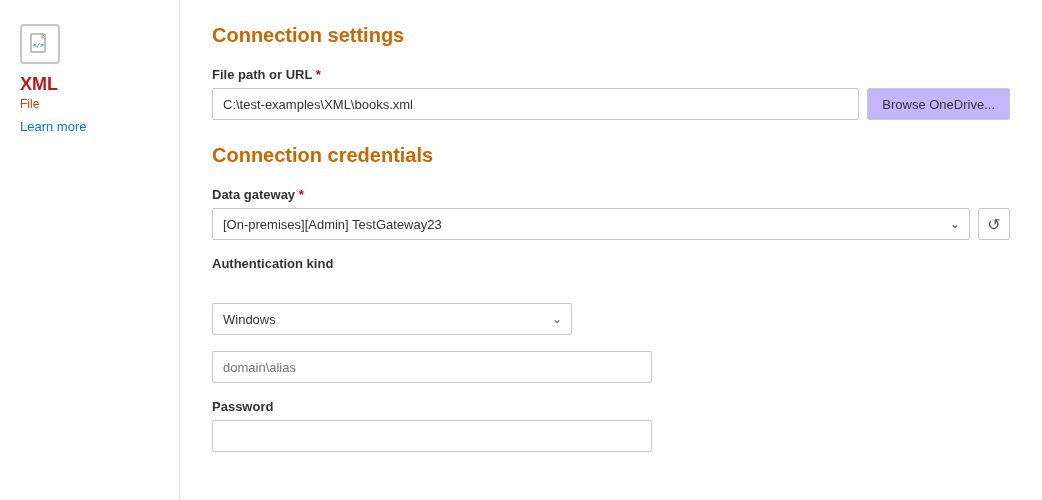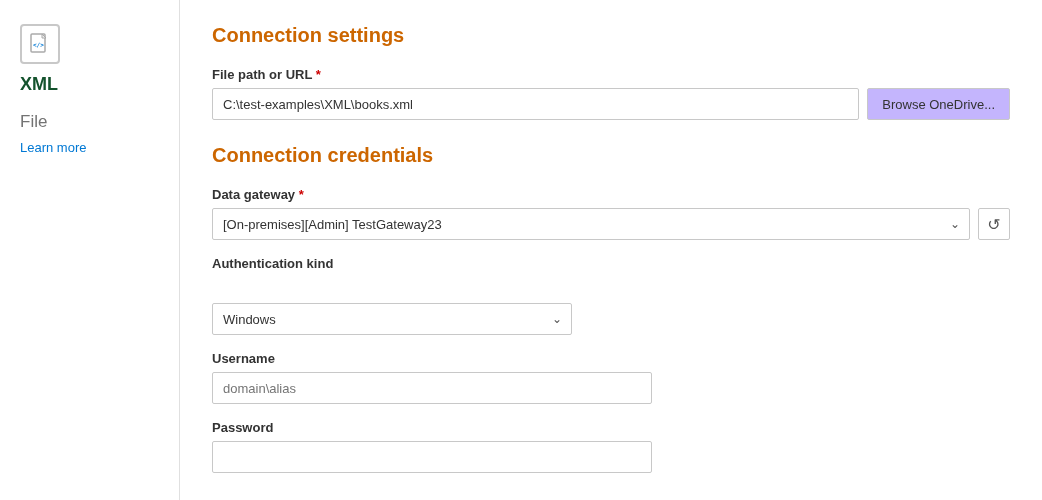--- a/index.html
+++ b/index.html
@@ -36,27 +36,27 @@
     }
 
     .sidebar-icon svg {
       width: 24px;
       height: 24px;
     }
 
     .sidebar-title {
       font-size: 18px;
       font-weight: 600;
-      color: #14532d;
-      margin-bottom: 17px;
+      color: #b91c1c;
+      margin-bottom: 2px;
     }
 
     .sidebar-subtitle {
-      font-size: 17px;
-      color: #737373;
+      font-size: 12px;
+      color: #c2410c;
       margin-bottom: 8px;
     }
 
     .sidebar-learn-more {
       font-size: 13px;
       color: #0078d4;
       text-decoration: none;
       cursor: pointer;
     }
 
@@ -250,21 +250,20 @@
       <label class="field-label">Authentication kind</label>
       <div class="auth-select-wrapper">
         <select class="select-control">
           <option>Windows</option>
         </select>
         <span class="select-chevron">⌄</span>
       </div>
     </div>
 
     <div class="field-group">
-      <label class="field-label">Username</label>
       <input type="text" class="text-input" style="width: 440px;" placeholder="domain\alias">
     </div>
 
     <div class="field-group">
       <label class="field-label">Password</label>
       <input type="password" class="text-input" style="width: 440px;" placeholder="">
     </div>
 
   </div>
 </div>

